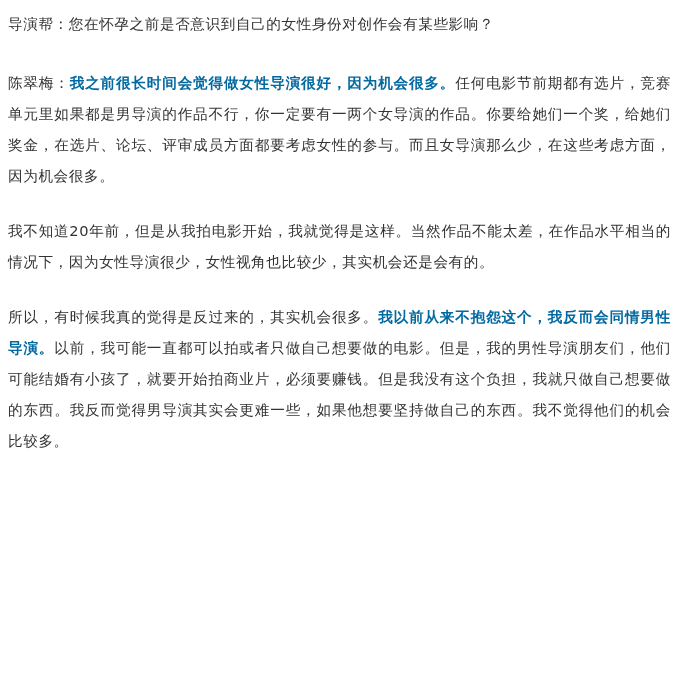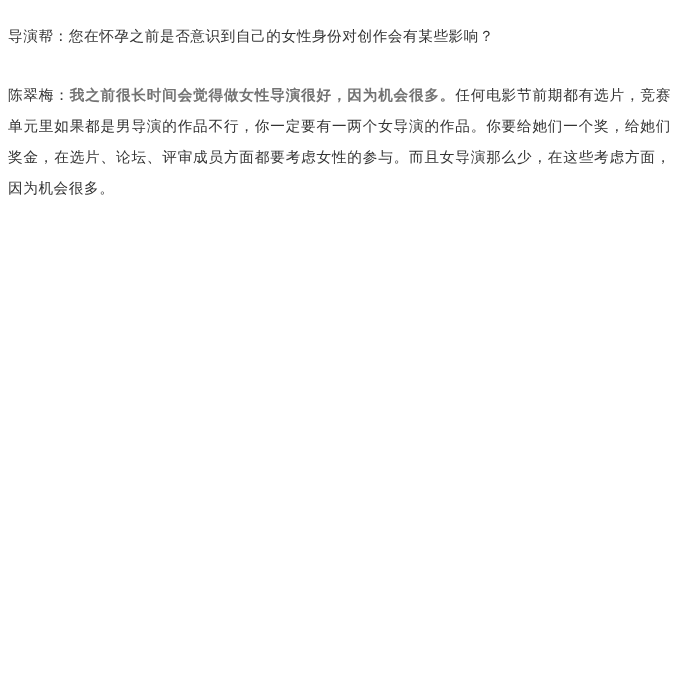--- a/index.html
+++ b/index.html
@@ -1,44 +1,50 @@
 <!DOCTYPE html>
 <html><head>
   <meta charset="utf-8">
   <style>
     html, body { margin: 0; padding: 0; background: #ffffff; }
     body {
       width: 679px; height: 695px; overflow: hidden;
       font-family: "DejaVu Sans", "Liberation Sans", sans-serif;
       color: #333333;
     }
-    .article { padding: 20px 8px 0 8px; }
+    .article { padding: 8px 8px 0 8px; }
     p {
       margin: 0 0 24px 0;
       font-size: 14.6px;
       line-height: 31px;
       letter-spacing: 0.6px;
       text-align: justify;
     }
     p.q { margin-bottom: 28px; }
-    b { font-weight: bold; color: #737373; }
+    b { font-weight: bold; color: #0369a1; }
     .ul-green {
       text-decoration: none;
       border-bottom: 1px dashed #7cc47c;
       padding-bottom: 4px;
     }
   </style>
 </head>
 <body>
 
 <div class="article">
   <p class="q">
     <span>导演帮：</span><span>您在怀孕之前是否意识到自己的女性身份对创作会有某些影响？</span>
   </p>
 
   <p>
     <span>陈翠梅：</span><b>我之前很长时间会觉得做女性导演很好，因为机会很多。</b><span>任何电影节前期都有选片，竞赛单元里如果都是男导演的作品不行，你一定要有一两个女导演的作品。你要给她们一个奖，给她们奖金，在选片、论坛、评审成员方面都要考虑女性的参与。而且女导演那么少，在这些考虑方面，因为机会很多。</span>
   </p>
 
 
+  <p>
+    <span>我不知道20年前，但是从我拍电影开始，我就觉得是这样。当然作品不能太差，在作品水平相当的情况下，因为女性导演很少，女性视角也比较少，其实机会还是会有的。</span>
+  </p>
 
 
+  <p>
+    <span>所以，有时候我真的觉得是反过来的，其实机会很多。</span><b>我以前从来不抱怨这个，我反而会同情男性导演。</b><span>以前，我可能一直都可以拍或者只做自己想要做的电影。但是，我的男性导演朋友们，他们可能结婚有小孩了，就要开始拍商业片，必须要赚钱。但是我没有这个负担，我就只做自己想要做的东西。我反而觉得男导演其实会更难一些，如果他想要坚持做自己的东西。我不觉得他们的机会比较多。</span>
+  </p>
 </div>
 
 </body></html>

